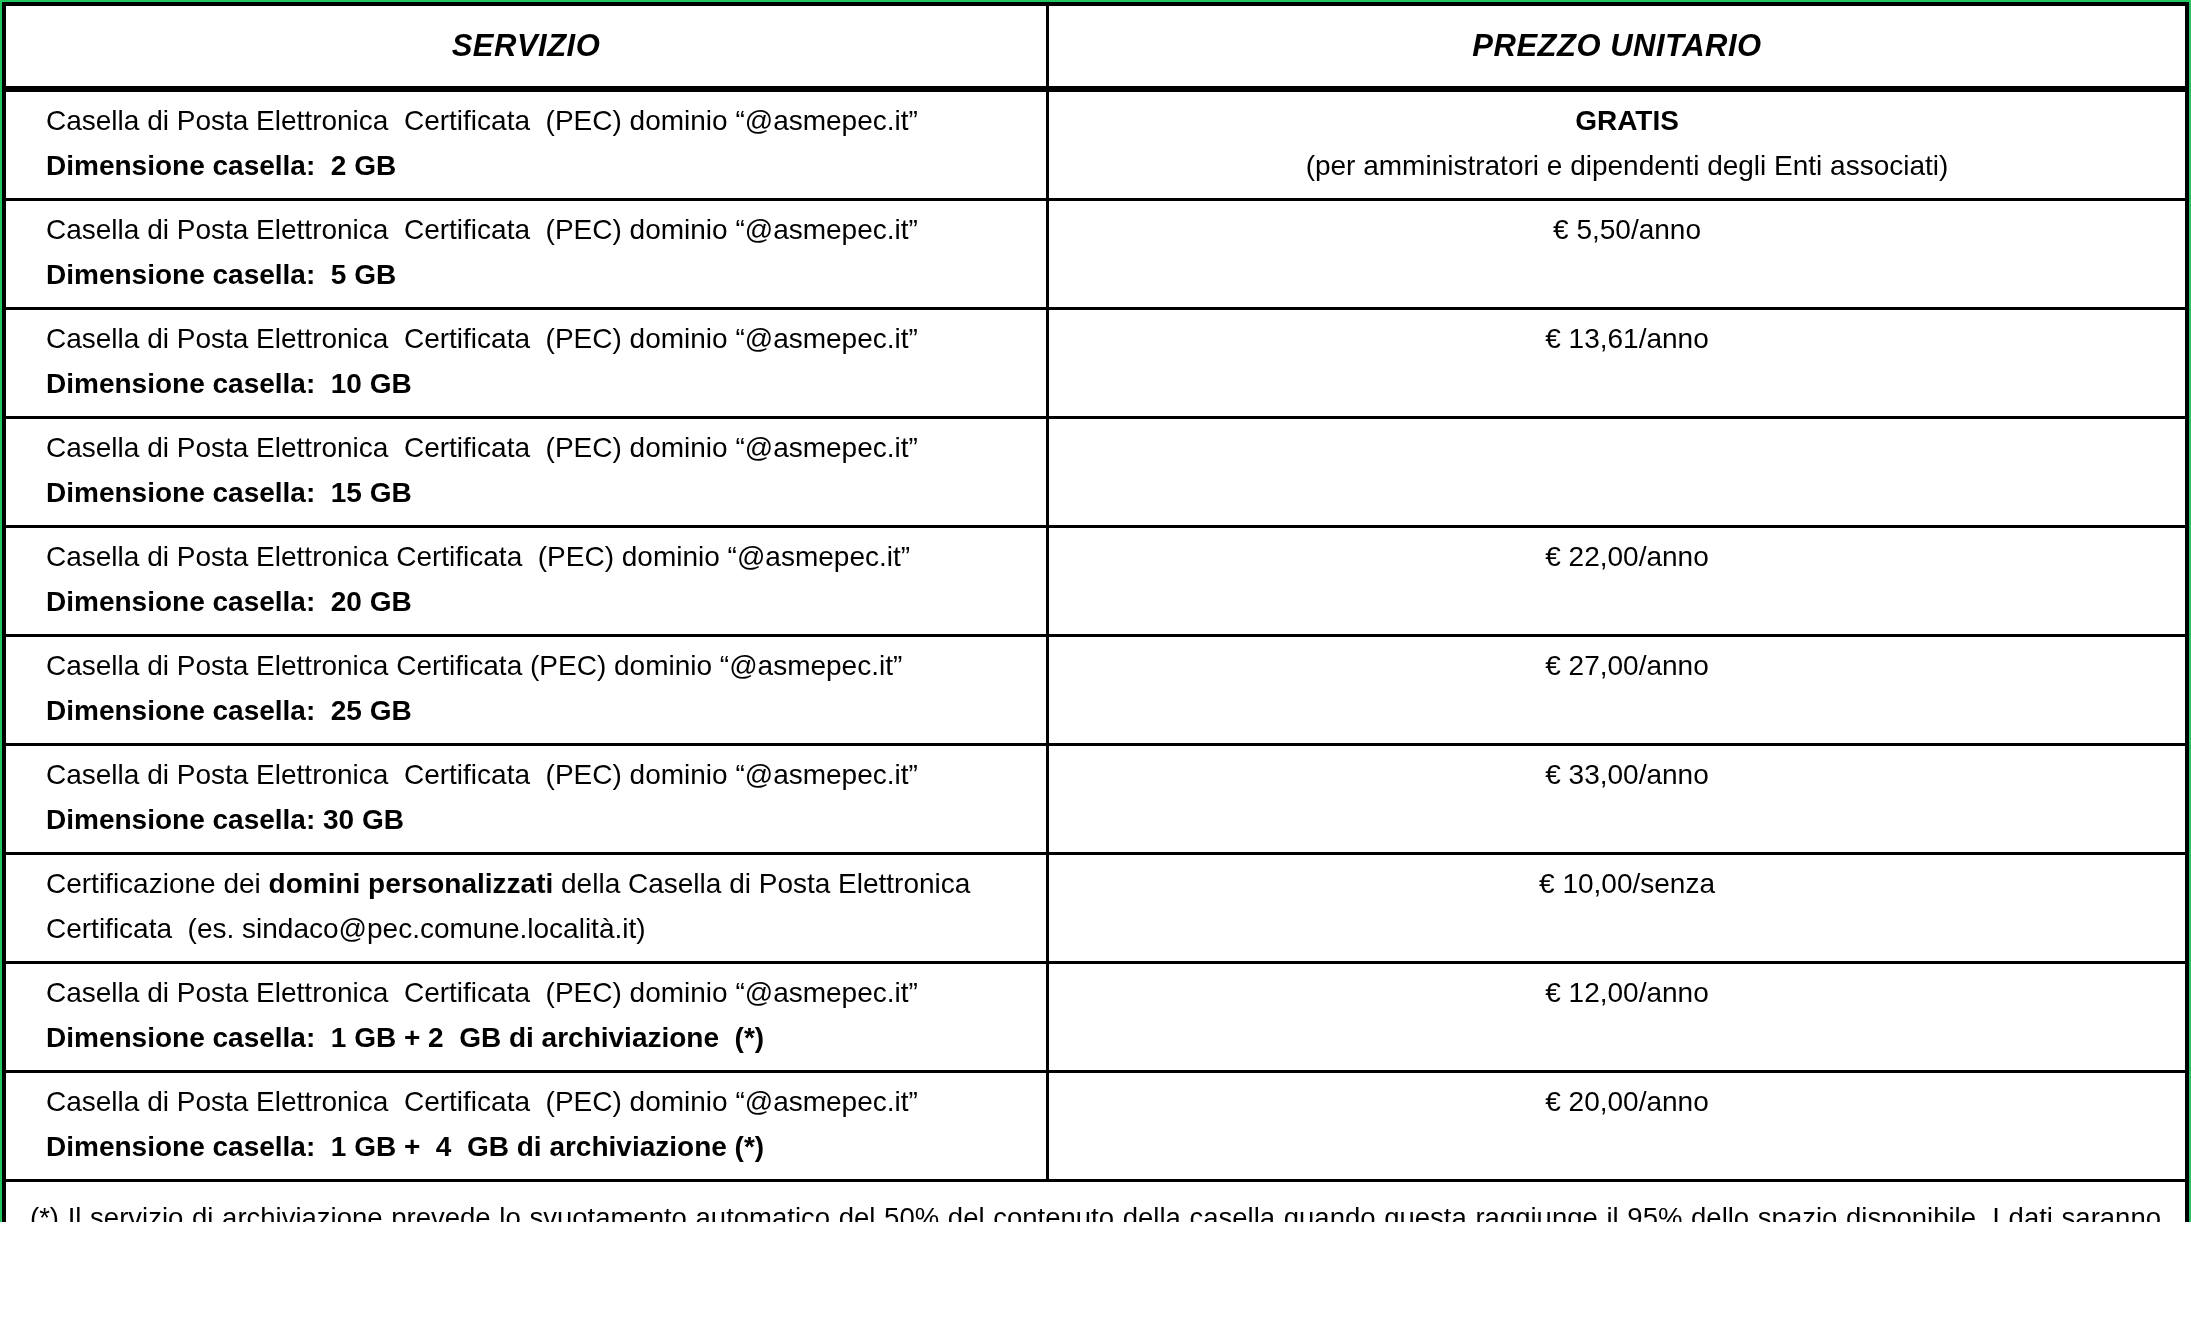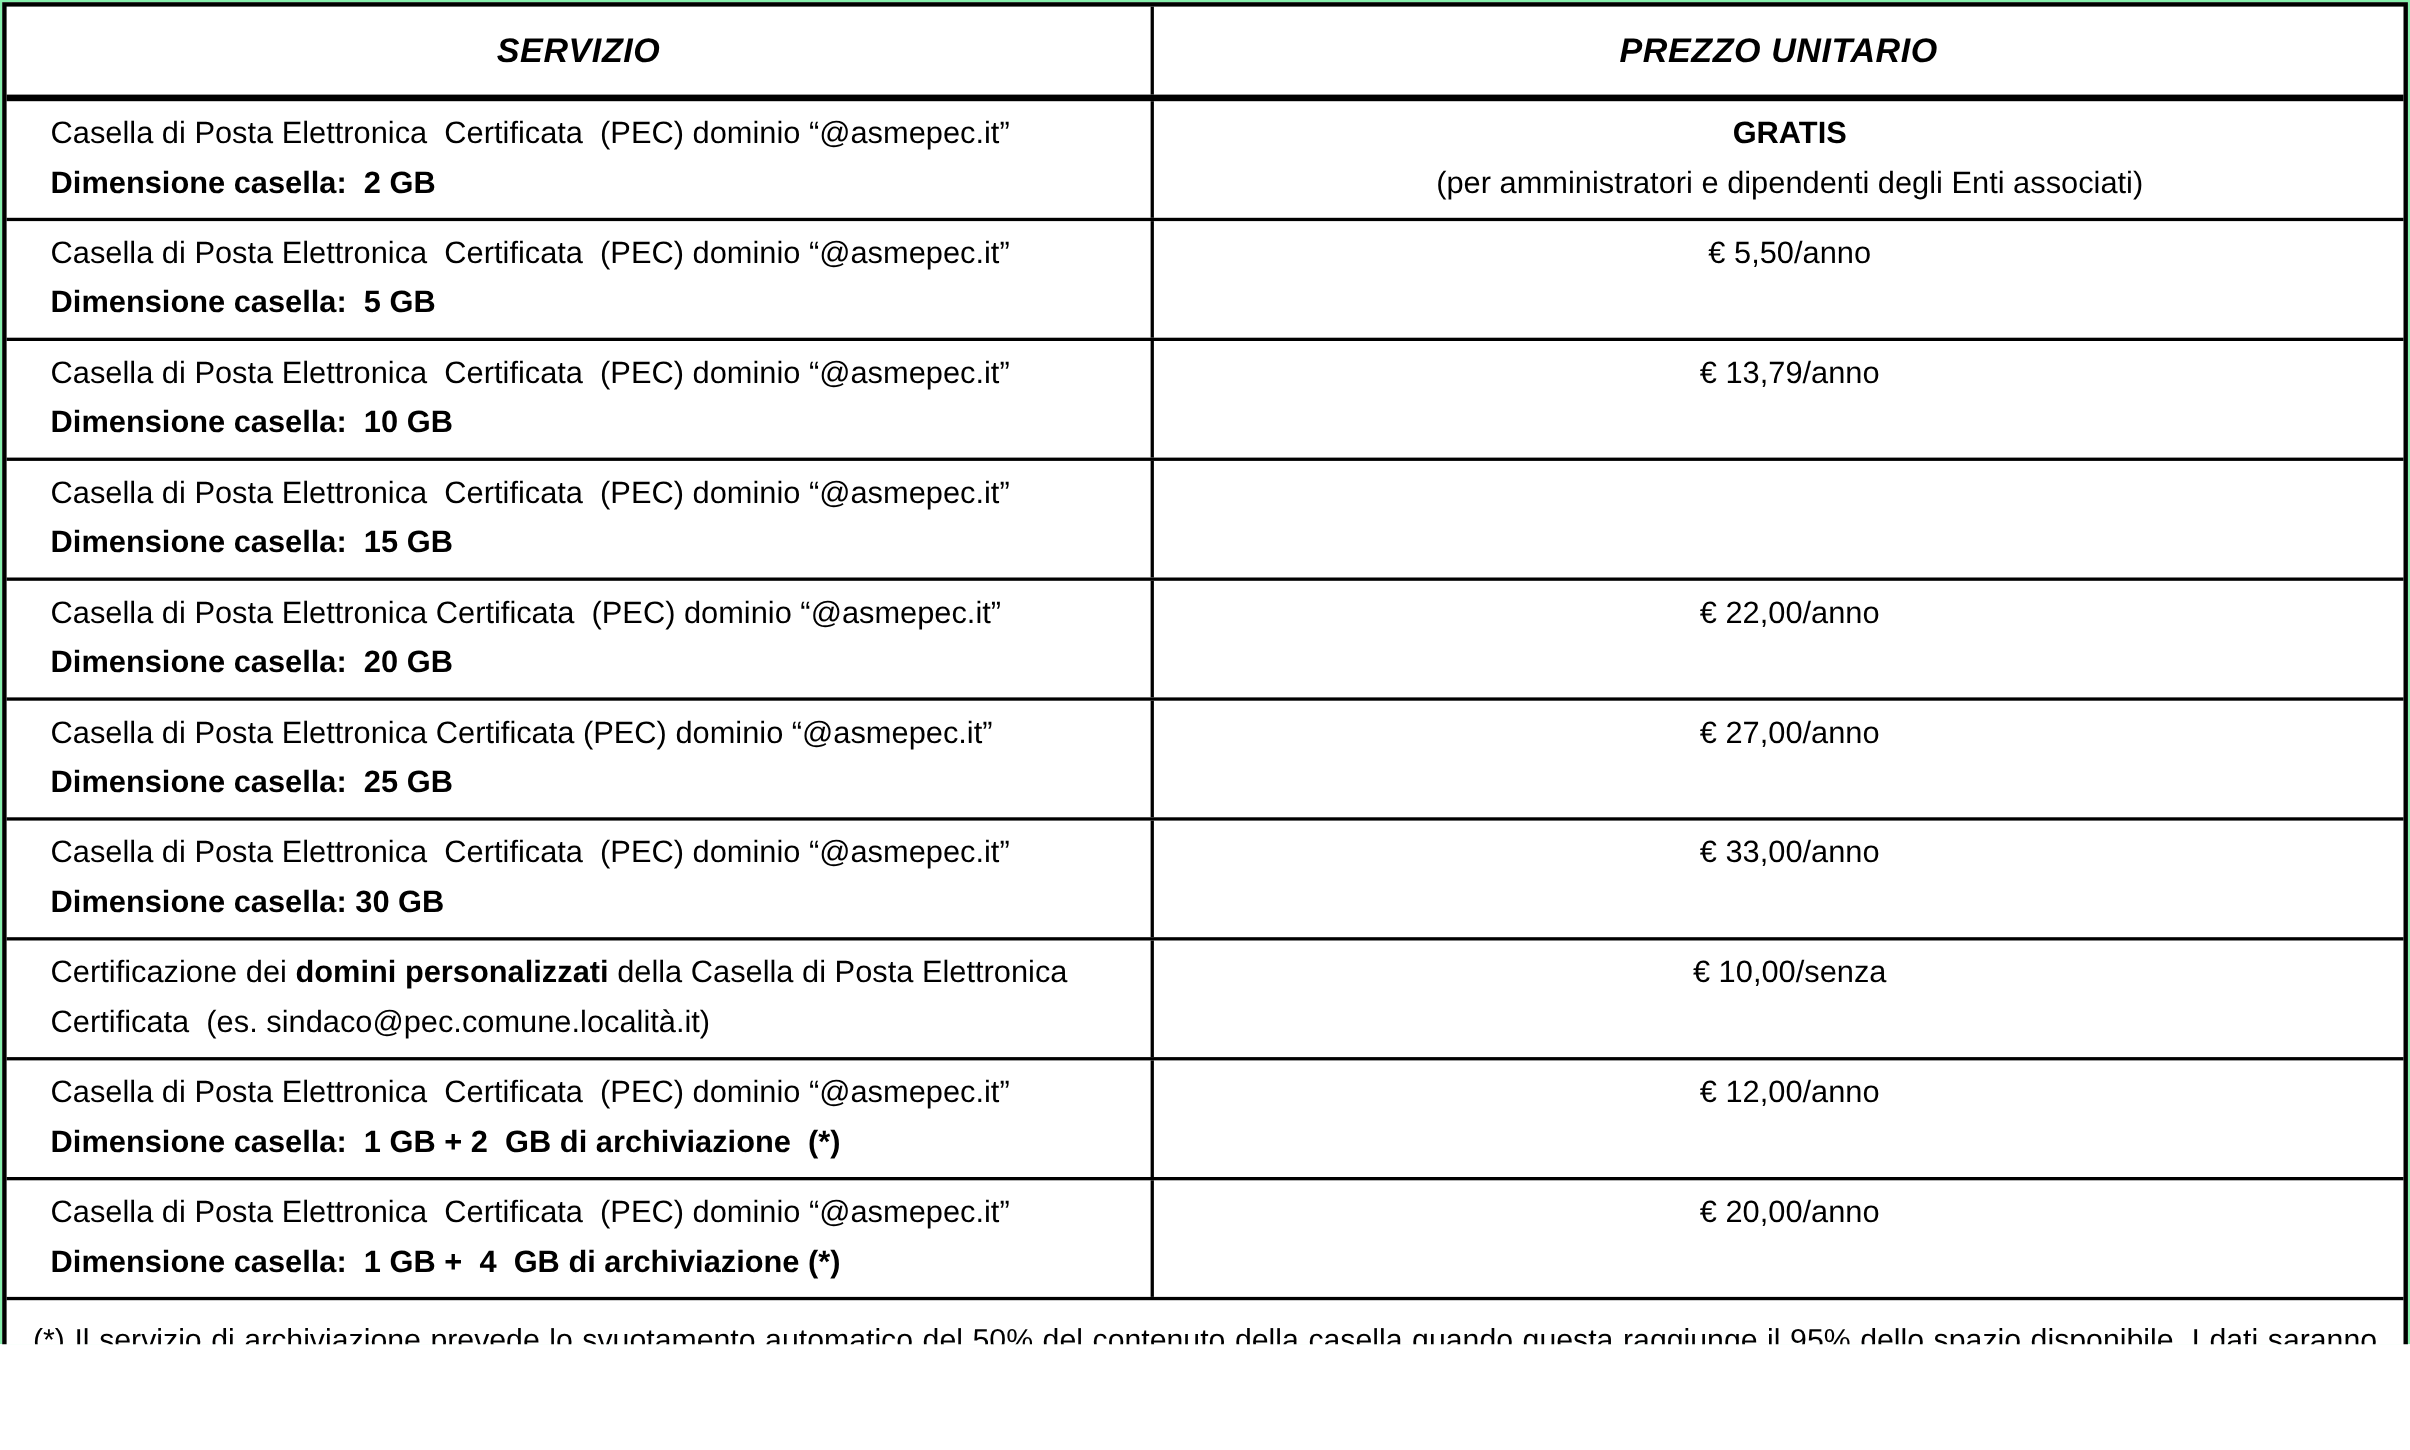--- a/index.html
+++ b/index.html
@@ -4,21 +4,21 @@
 <style>
   html, body {
     margin: 0;
     padding: 0;
     background: #ffffff;
   }
   .page {
     position: relative;
     width: 2191px;
     height: 1222px;
-    background: #86efac;
+    background: #22c55e;
     font-family: "Liberation Sans", sans-serif;
     color: #000000;
     box-sizing: border-box;
   }
   .pricing-table {
     position: absolute;
     left: 2px;
     top: 2px;
     width: 2187px;
     height: 1314px;
@@ -118,21 +118,21 @@
           <div class="cell price-cell">
             <div class="text-line"><span class="seg-regular">€ 5,50/anno</span></div>
           </div>
         </div>
         <div class="grid-row">
           <div class="cell first service-cell">
             <div class="text-line"><span class="seg-regular">Casella di Posta Elettronica  Certificata  (PEC) dominio “@asmepec.it”</span></div>
             <div class="text-line"><span class="seg-bold">Dimensione casella:  10 GB</span></div>
           </div>
           <div class="cell price-cell">
-            <div class="text-line"><span class="seg-regular">€ 13,79/anno</span></div>
+            <div class="text-line"><span class="seg-regular">€ 13,61/anno</span></div>
           </div>
         </div>
         <div class="grid-row">
           <div class="cell first service-cell">
             <div class="text-line"><span class="seg-regular">Casella di Posta Elettronica  Certificata  (PEC) dominio “@asmepec.it”</span></div>
             <div class="text-line"><span class="seg-bold">Dimensione casella:  15 GB</span></div>
           </div>
         </div>
         <div class="grid-row">
           <div class="cell first service-cell">

